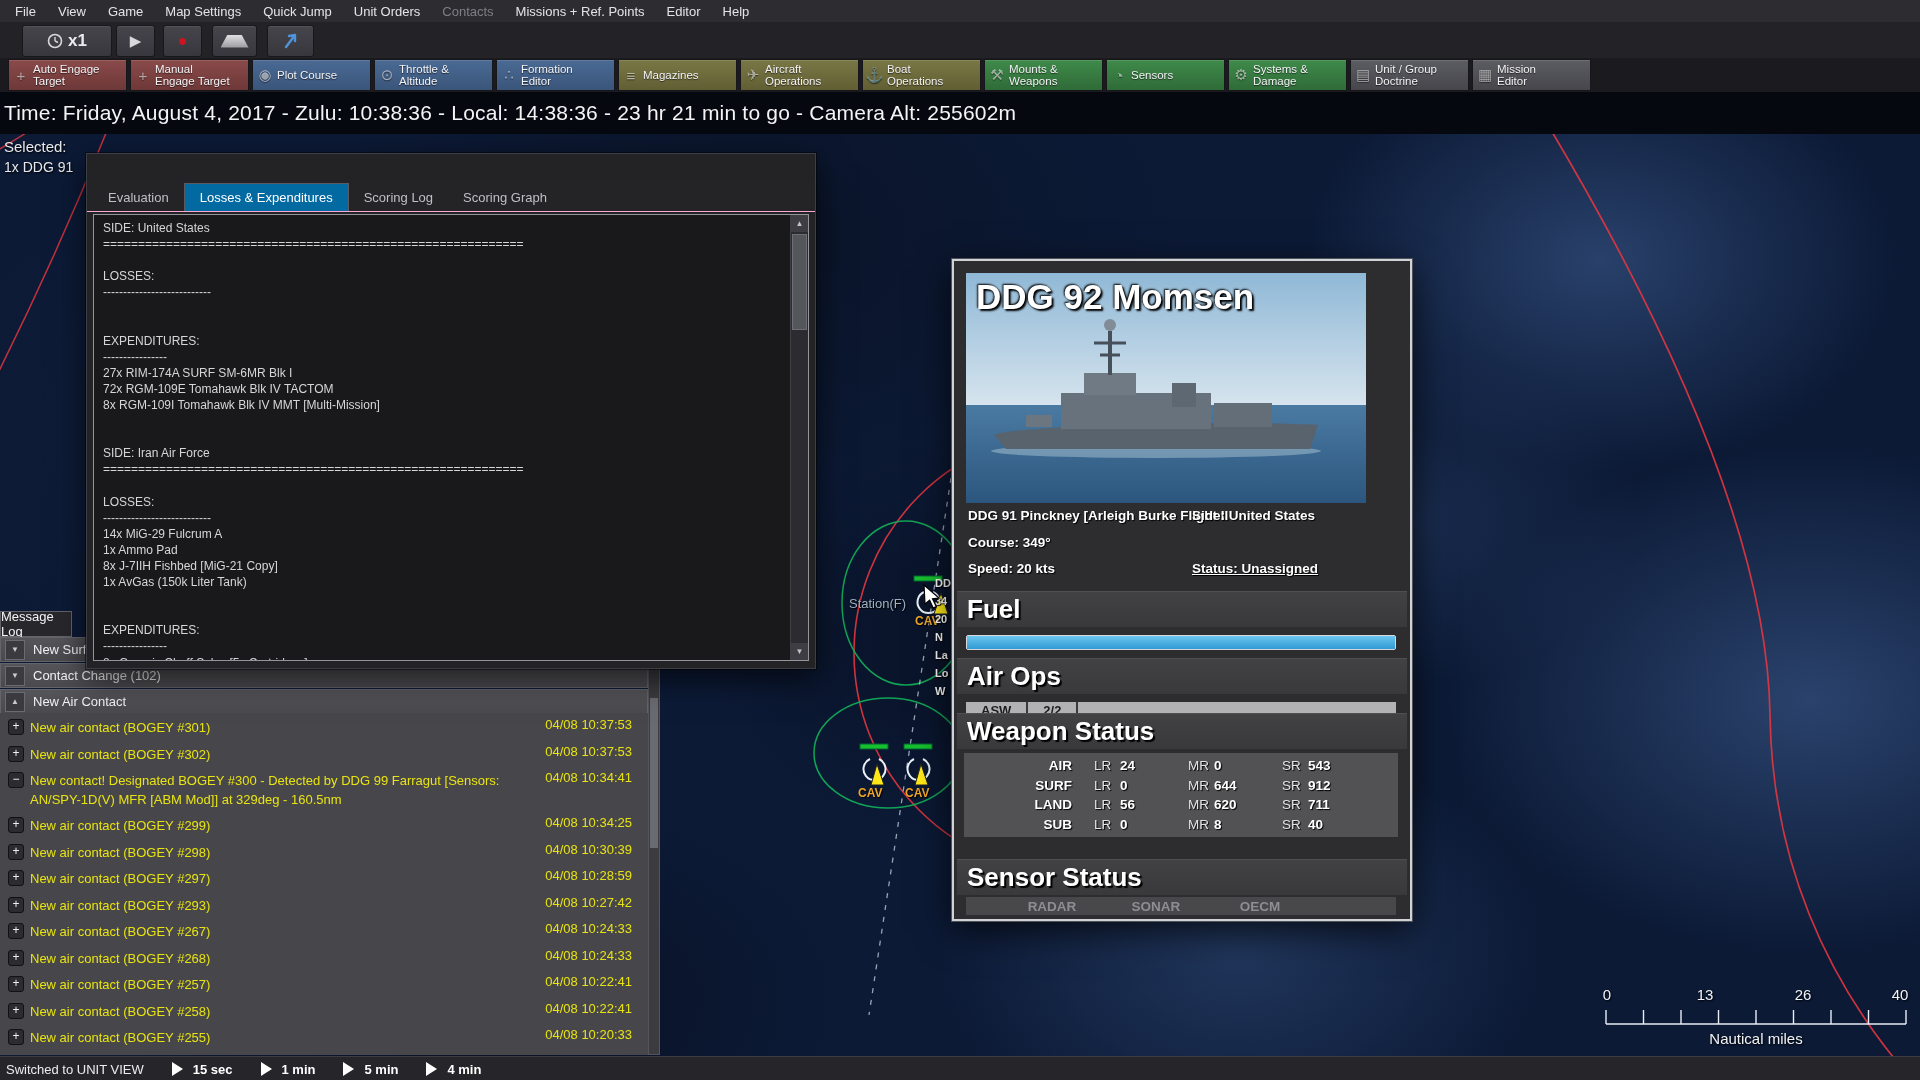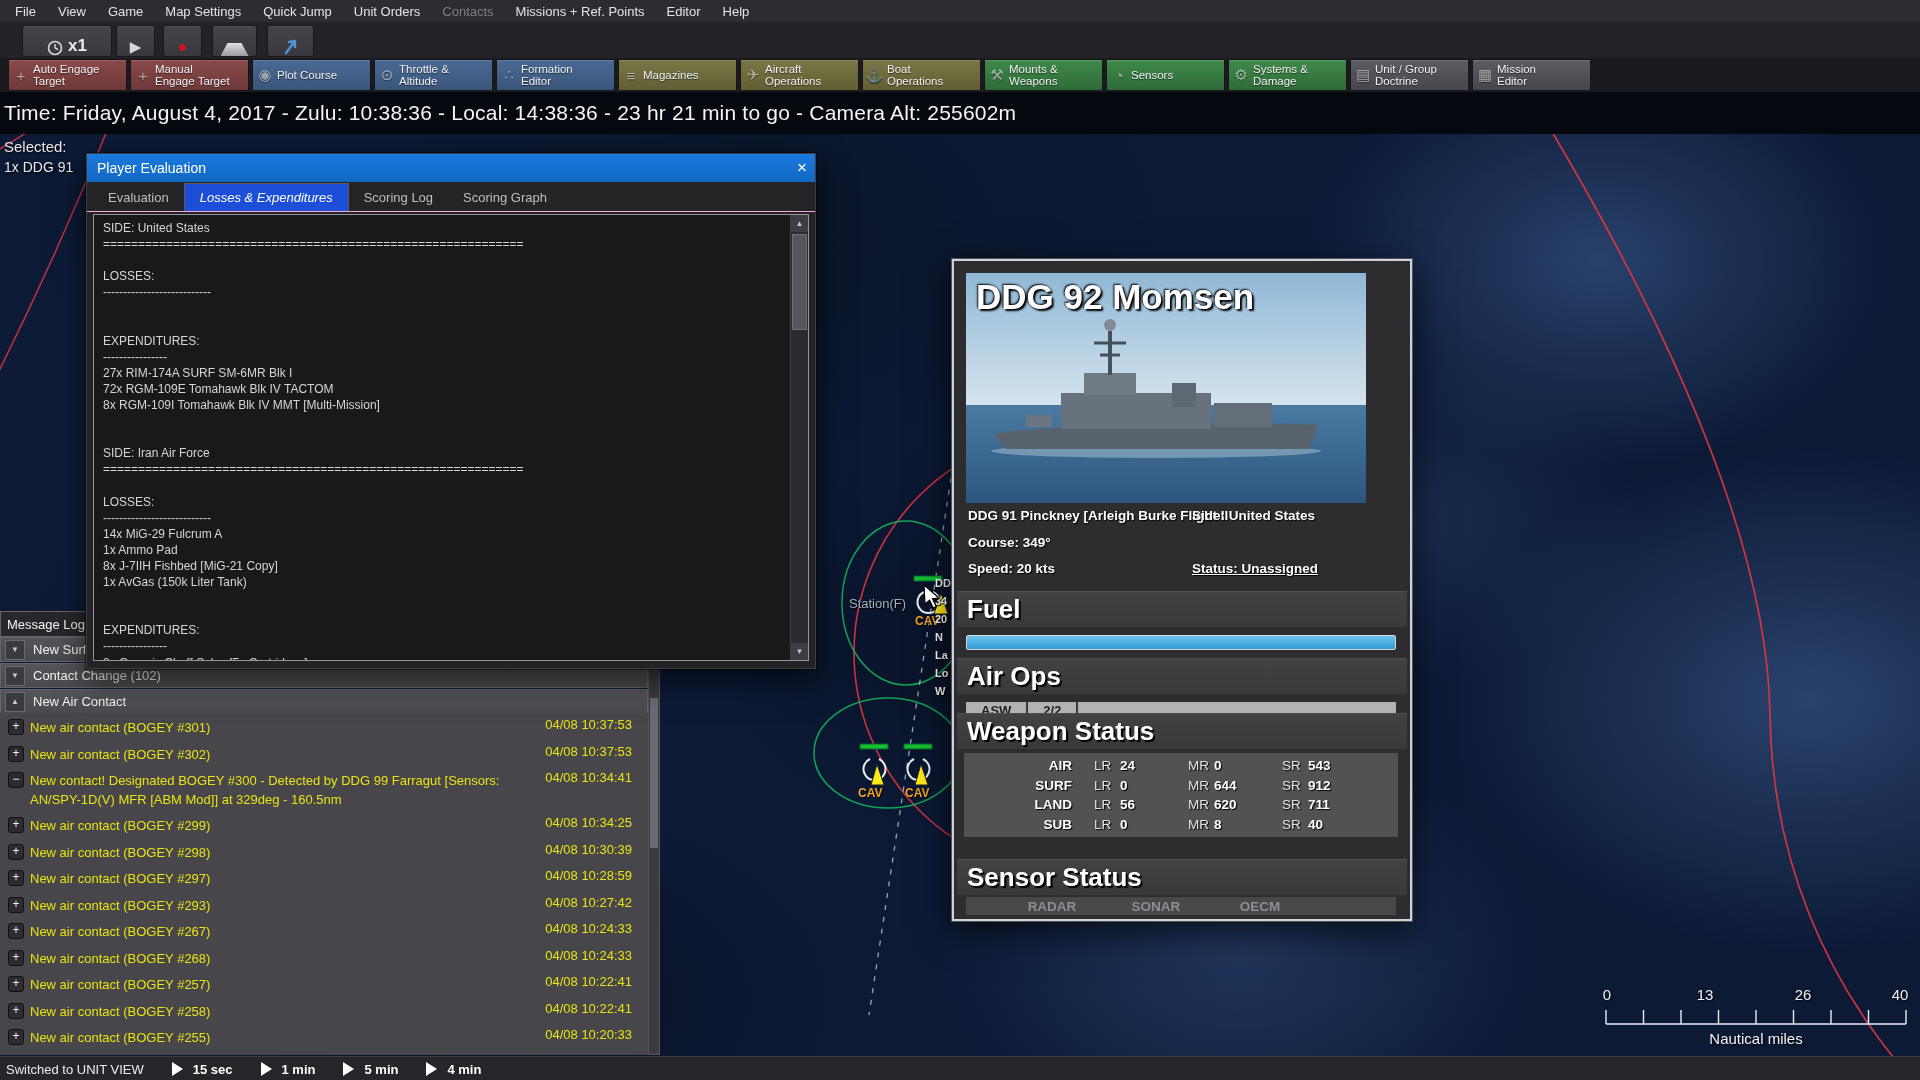--- a/index.html
+++ b/index.html
@@ -20,21 +20,21 @@
   
   #menubar{left:0;top:0;width:1920px;height:22px;background:#2c2c31;border-bottom:1px solid #1c1c20;
     display:flex;align-items:center;padding-left:4px;z-index:30;}
   #menubar .mi{font-size:13px;color:#e4e4e8;padding:0 11px;cursor:default;}
   #menubar .mi:nth-of-type(7){color:#7e7e86;}
 
   
   #row2{left:0;top:22px;width:1920px;height:36px;background:#232327;z-index:30;}
   .tcbtn{position:absolute;top:3px;height:30px;background:linear-gradient(#45454b,#37373d);
     border:1px solid #18181c;border-radius:3px;box-shadow:inset 0 1px 0 rgba(255,255,255,.08);
-    display:flex;align-items:flex-end;justify-content:center;gap:5px;}
+    display:flex;align-items:center;justify-content:center;gap:5px;}
 
   
   #row3{left:0;top:58px;width:1920px;height:34px;background:#1b1b1f;display:flex;
     padding-left:8px;box-sizing:border-box;z-index:30;}
   .tb-btn{width:119px;margin-right:3px;margin-top:1px;height:32px;display:flex;align-items:center;
     border:1px solid #17171b;border-radius:1px;box-sizing:border-box;
     box-shadow:inset 0 1px 0 rgba(255,255,255,.12);}
   .tb-ic{width:24px;text-align:center;font-size:15px;color:rgba(255,255,255,.55);flex:0 0 24px;
     text-shadow:0 1px 1px rgba(0,0,0,.5);}
   .tb-ls{display:flex;flex-direction:column;justify-content:center;line-height:12px;
@@ -65,21 +65,21 @@
   
   #dialog{left:86px;top:153px;width:728px;height:514px;background:#232326;z-index:10;
     border:1px solid #3e3e46;box-shadow:0 0 0 1px rgba(0,0,0,.5),0 10px 30px rgba(0,0,0,.65);}
   #dlg-title{position:absolute;left:0;top:0;right:0;height:28px;background:linear-gradient(#1b7ade,#1168c2);
     display:flex;align-items:center;}
   #dlg-title .t{font-size:14px;color:#fff;padding-left:10px;flex:1;}
   #dlg-close{width:26px;text-align:center;font-size:17px;color:#fff;cursor:default;}
   #dlg-tabs{position:absolute;left:0;top:28px;right:0;height:29px;background:#242427;
     border-bottom:1px solid #f9a8d4;display:flex;align-items:flex-end;padding-left:6px;}
   .tab{font-size:13px;color:#bfbfc5;padding:0 15px;line-height:27px;height:27px;}
-  .tab.active{background:#1d4ed8;color:#fff;border:1px solid #5a5a62;border-bottom:none;font-style:italic;}
+  .tab.active{background:#0369a1;color:#fff;border:1px solid #5a5a62;border-bottom:none;}
   #dlg-content{position:absolute;left:6px;right:6px;top:60px;bottom:7px;background:#19191b;
     border:1px solid #94949a;overflow:hidden;}
   #dlg-lines{position:absolute;left:9px;top:6px;right:30px;}
   #dlg-lines .line{height:16.1px;font-size:12px;color:#d6d6d8;white-space:nowrap;overflow:hidden;}
   #dlg-scroll{position:absolute;right:0;top:0;bottom:0;width:17px;background:#2c2c30;border-left:1px solid #3e3e44;}
   .sbtn{position:absolute;left:0;width:17px;height:17px;background:#3d3d43;color:#c2c2c8;
     font-size:8px;text-align:center;line-height:17px;}
   #dlg-thumb{position:absolute;left:1px;top:19px;width:15px;height:96px;background:#55555c;border:1px solid #6e6e76;box-sizing:border-box;}
 
   
@@ -106,21 +106,21 @@
   .wcat{width:108px;text-align:right;font-weight:bold;}
   .wlbl{width:26px;margin-left:22px;color:#e4e4e8;}
   .wval{width:46px;font-weight:bold;}
   #stable{position:absolute;left:12px;right:14px;top:636px;height:18px;background:#48484b;
     display:flex;align-items:center;padding-left:34px;box-sizing:border-box;}
   #stable span{width:104px;text-align:center;font-size:13.5px;font-weight:bold;color:#8d8d93;}
   #hdr-fuel{top:330px;} #hdr-air{top:397px;} #hdr-weap{top:452px;} #hdr-sens{top:598px;}
 
   
   #log{left:0;top:611px;width:660px;height:444px;z-index:5;}
-  #log-tab{position:absolute;left:0;top:0;width:92px;height:26px;background:#28282c;
+  #log-tab{position:absolute;left:0;top:0;width:72px;height:26px;background:#28282c;
     border:1px solid #64646c;box-sizing:border-box;font-size:13px;color:#f4f4f6;
     display:flex;align-items:center;justify-content:center;}
   .grow{position:absolute;left:0;width:648px;height:25px;background:linear-gradient(#55555a,#4a4a4e);
     border:1px solid #64646a;box-sizing:border-box;display:flex;align-items:center;}
   .gbtn{width:18px;height:18px;margin-left:4px;background:#3a3a3f;border:1px solid #6a6a72;
     font-size:8px;color:#cacace;display:flex;align-items:center;justify-content:center;}
   .glbl{font-size:13px;color:#f2f2f4;margin-left:8px;white-space:nowrap;}
   #lg0{top:26px;} #lg1{top:52px;} #lg2{top:78px;}
   #entries{position:absolute;left:0;top:102px;width:648px;height:342px;background:#47474b;overflow:hidden;}
   .entry{position:relative;padding:5px 125px 3px 30px;min-height:17px;}
@@ -448,24 +448,20 @@
 
           <span class="etime">04/08 10:20:33</span>
         </div>
       </div>
     <div id="log-scroll">
       <div id="log-thumb"></div>
     </div>
   </div>
 
   <div id="dialog" class="abs">
-    <div id="dlg-title">
-      <span class="t">Player Evaluation</span>
-      <span id="dlg-close">×</span>
-    </div>
     <div id="dlg-tabs">
       <div class="tab">Evaluation</div>
       <div class="tab active">Losses &amp; Expenditures</div>
       <div class="tab">Scoring Log</div>
       <div class="tab">Scoring Graph</div>
     </div>
     <div id="dlg-content">
       <div id="dlg-lines">
 
       <div class="line">SIDE: United States</div>

